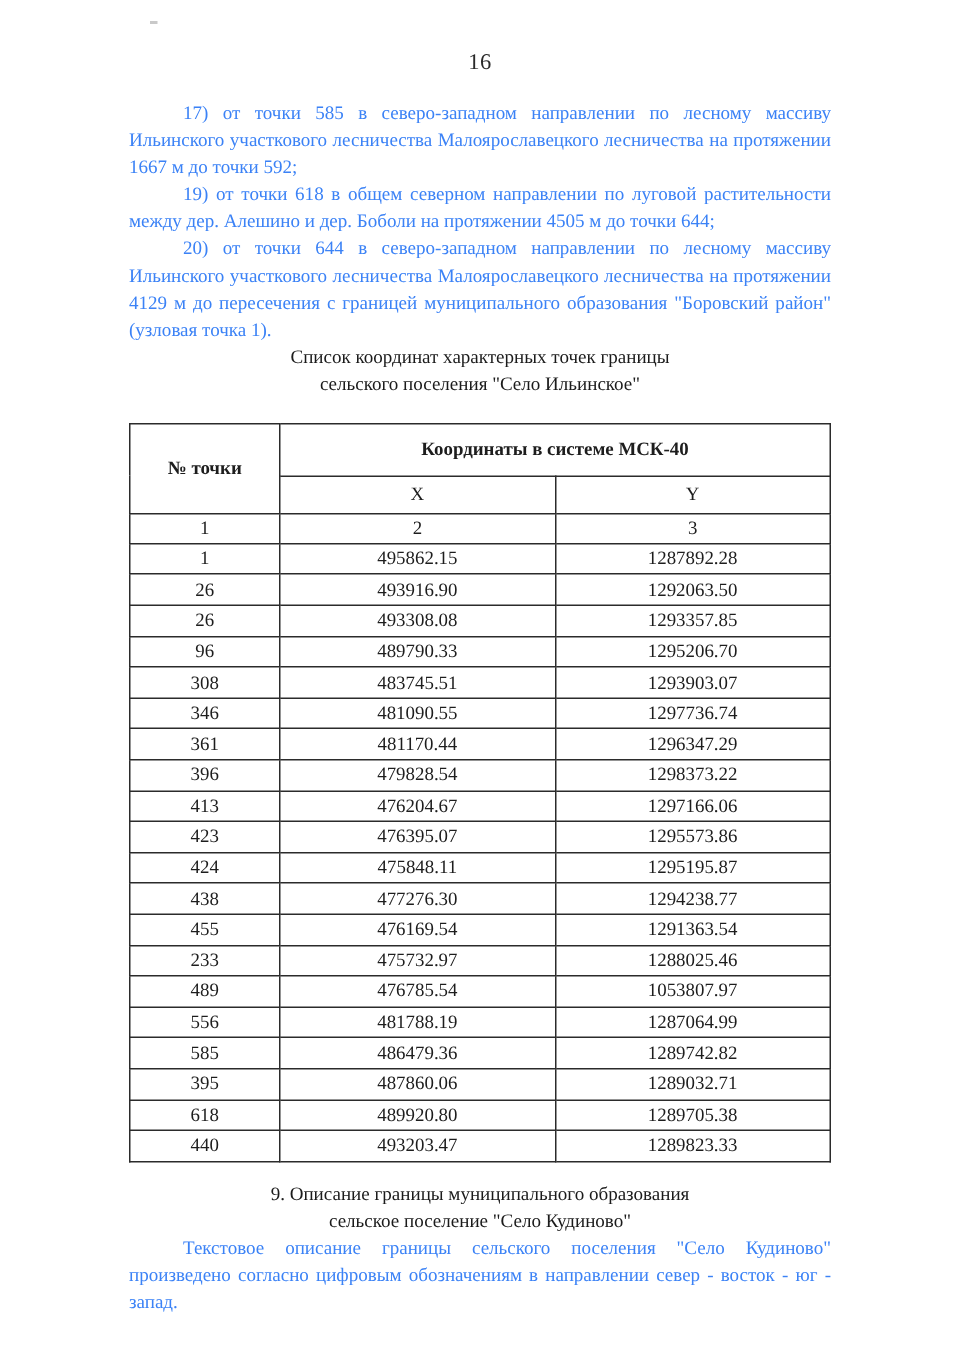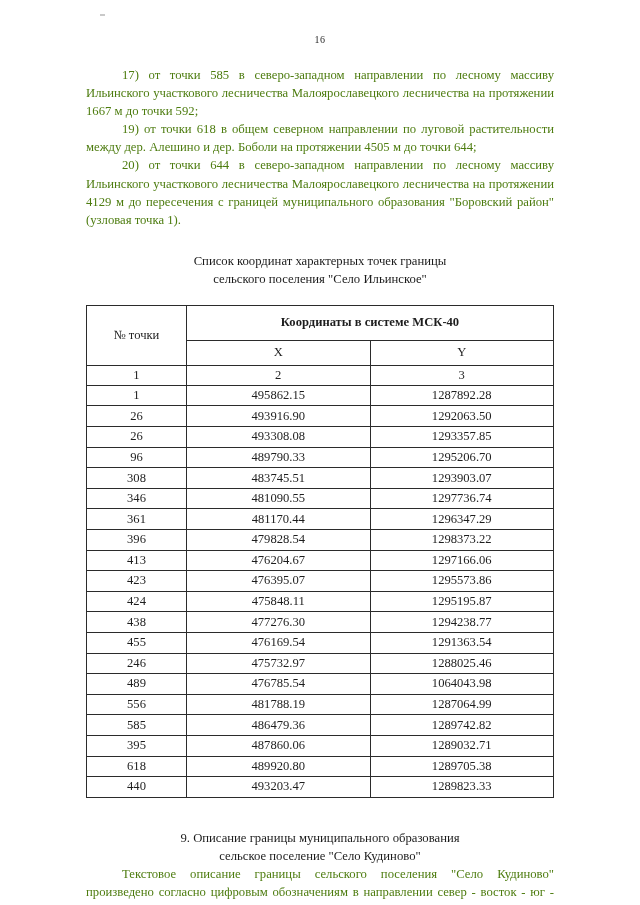--- a/index.html
+++ b/index.html
@@ -33,53 +33,53 @@
     height: 2px;
     background: #c9c9c9;
   }
 
   .page-number {
     position: absolute;
     top: 34px;
     left: 0;
     width: 640px;
     text-align: center;
-    font-size: 10px;
+    font-size: 15px;
     letter-spacing: .4px;
     color: #2a2a2a;
   }
 
   .content {
     position: absolute;
     left: 86px;
     top: 66px;
     width: 468px;
   }
 
   p.body-par {
     margin: 0;
     font-size: 12.7px;
     line-height: 18.1px;
     text-align: justify;
     text-indent: 36px;
-    color: #4d7c0f;
+    color: #3b82f6;
     -webkit-hyphens: none;
     hyphens: none;
   }
 
   
   .caption {
     margin: 0;
     font-size: 12.7px;
     line-height: 18px;
     text-align: center;
     text-indent: 0;
   }
   .caption-block {
-    margin-top: 23px;
+    margin-top: 0;
   }
 
   
   .coord-table {
     margin-top: 17px;
     border-collapse: collapse;
     width: 468px;
     table-layout: fixed;
   }
   .coord-table td,
@@ -88,20 +88,21 @@
     font-weight: normal;
     font-size: 12.6px;
     text-align: center;
     padding: 1px 2px;
     color: #1d1d1d;
     line-height: 15px;
   }
   .coord-table th.hdr-pointno {
     width: 95px;
     vertical-align: middle;
+    font-weight: bold;
   }
   .coord-table th.hdr-system {
     vertical-align: middle;
     height: 32px;
     font-weight: bold;
   }
   .coord-table th.hdr-x {
     width: 196px;
     height: 22px;
   }
@@ -111,21 +112,21 @@
   }
   .coord-table td.numrow {
     height: 17px;
   }
   .coord-table td.data-cell {
     height: 17.6px;
   }
 
   
   .section-heading {
-    margin-top: 31px;
+    margin-top: 12px;
   }
   .closing-par {
     margin-top: 18px;
   }
 </style>
 </head>
 <body>
 
 <div class="page">
 
@@ -220,28 +221,28 @@
             <td class="data-cell">438</td>
             <td class="data-cell">477276.30</td>
             <td class="data-cell">1294238.77</td>
           </tr>
           <tr>
             <td class="data-cell">455</td>
             <td class="data-cell">476169.54</td>
             <td class="data-cell">1291363.54</td>
           </tr>
           <tr>
-            <td class="data-cell">246</td>
+            <td class="data-cell">233</td>
             <td class="data-cell">475732.97</td>
             <td class="data-cell">1288025.46</td>
           </tr>
           <tr>
             <td class="data-cell">489</td>
             <td class="data-cell">476785.54</td>
-            <td class="data-cell">1064043.98</td>
+            <td class="data-cell">1053807.97</td>
           </tr>
           <tr>
             <td class="data-cell">556</td>
             <td class="data-cell">481788.19</td>
             <td class="data-cell">1287064.99</td>
           </tr>
           <tr>
             <td class="data-cell">585</td>
             <td class="data-cell">486479.36</td>
             <td class="data-cell">1289742.82</td>

